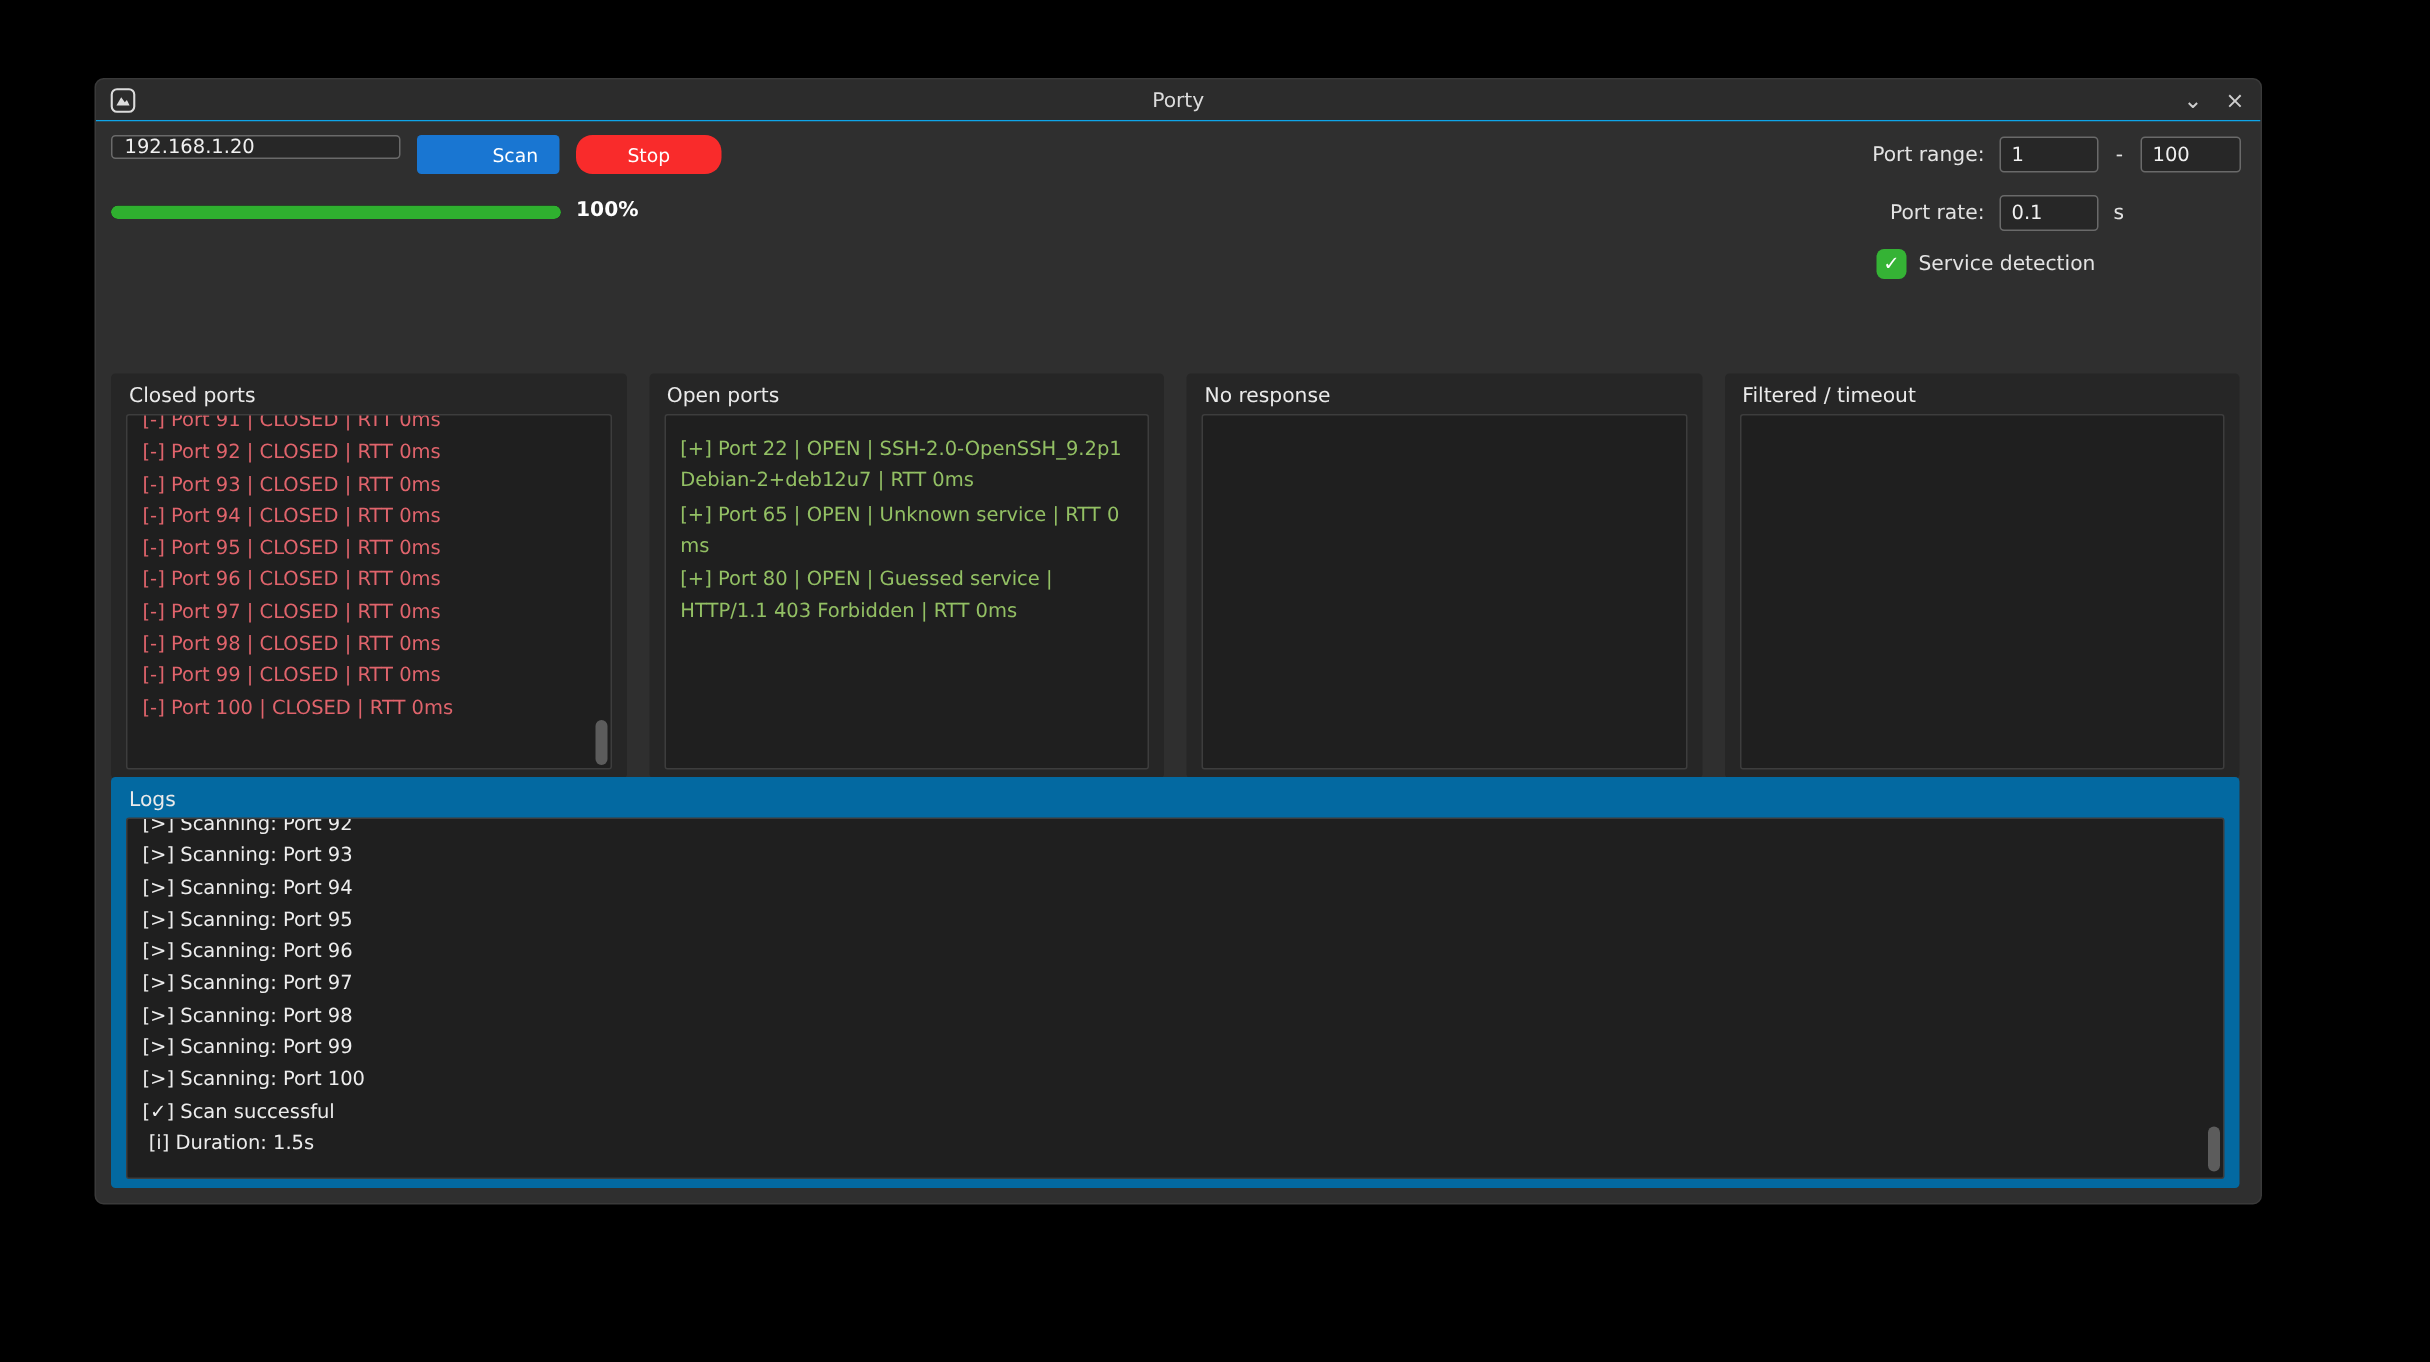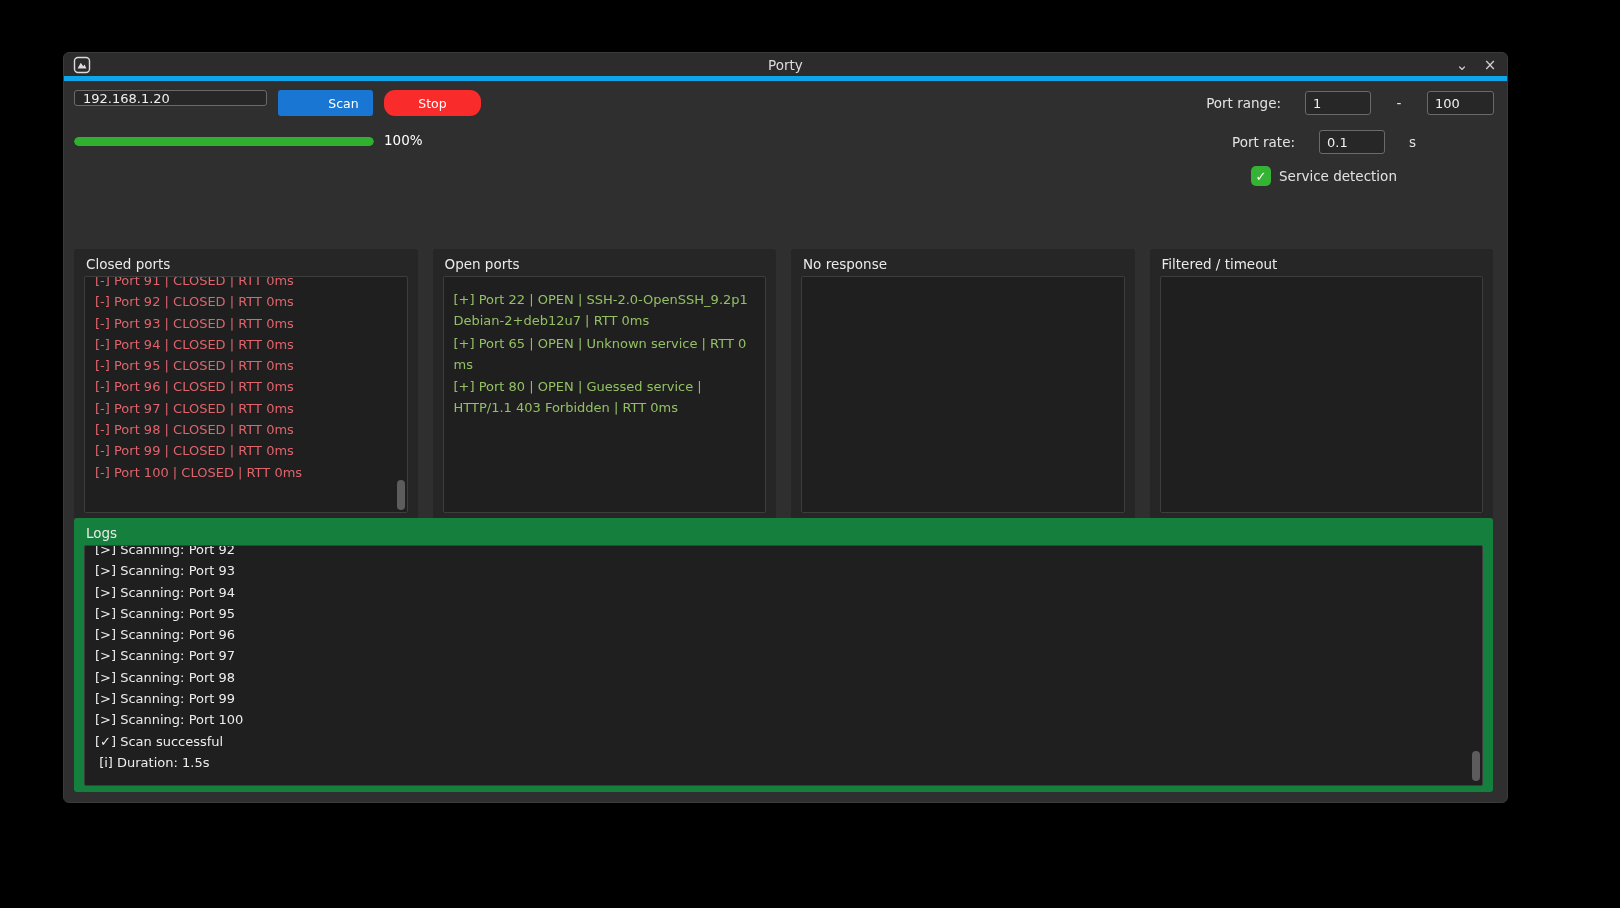--- a/index.html
+++ b/index.html
@@ -4,52 +4,52 @@
 <style>
   * { margin:0; padding:0; box-sizing:border-box; }
   html,body { width:1620px; height:908px; background:#000; overflow:hidden;
               font-family:"DejaVu Sans","Liberation Sans",sans-serif; }
 
   .window { position:absolute; left:63px; top:52px; width:1445px; height:751px;
             background:#2f2f2f; border:1px solid #3a3a3a; border-radius:6px; }
 
   
   .titlebar { position:absolute; left:0; top:0; right:0; height:28px; background:#2c2c2c;
-              border-bottom:5px solid #0ea5e9; border-radius:6px 6px 0 0;
+              border-bottom:1px solid #0ea5e9; border-radius:6px 6px 0 0;
               display:flex; align-items:center; padding:0 9px; }
   .app-icon { width:18px; height:18px; display:flex; align-items:center; }
   .win-title { position:absolute; left:0; right:0; text-align:center; color:#dcdcdc;
                font-size:13.5px; pointer-events:none; }
   .tb-buttons { margin-left:auto; display:flex; gap:12px; align-items:center; z-index:2; }
   .tb-btn { color:#cfcfcf; font-size:15px; width:16px; text-align:center; line-height:16px; cursor:default; }
 
   
   .tb-input { position:absolute; background:#272727; border:1px solid #6a6a6a; border-radius:3px;
               color:#f0f0f0; font-size:13px; padding:0 8px; font-family:inherit; outline:none; }
   .ip-input   { left:10px;  top:37px; width:193px; height:16px; }
   .scan-btn { position:absolute; left:214px; top:37px; width:95px; height:26px;
               background:#1976d2; color:#fff; border:none; border-radius:3px; font-size:12.5px;
               font-family:inherit; cursor:pointer;padding-left:36px; }
   .stop-btn { position:absolute; left:320px; top:37px; width:97px; height:26px;
               background:#f92b2b; color:#fff; border:none; border-radius:11px; font-size:12.5px;
               font-family:inherit; cursor:pointer; }
 
-  .row { position:absolute; display:flex; align-items:center; gap:24px; color:#e3e3e3; font-size:13.5px; }
+  .row { position:absolute; display:flex; align-items:center; gap:10px; color:#e3e3e3; font-size:13.5px; }
   .port-range-row { right:13px; top:37px; height:26px; }
   .scan-rate-row  { right:13px; top:76px; height:26px; }
   .small-input { width:66px; height:24px; background:#272727; border:1px solid #6a6a6a; border-radius:3px;
                  color:#f0f0f0; font-size:13px; padding:0 7px; font-family:inherit; outline:none; }
   .small-input.to { width:67px; }
   .dash { width:8px; text-align:center; }
   .unit { width:85px; text-align:left; }
 
   .progress-track { position:absolute; left:10px; top:84px; width:300px; height:9px;
                     background:#1d1d1d; border-radius:5px; overflow:hidden; }
   .progress-fill { height:100%; background:#2fb02f; border-radius:5px; }
-  .progress-label { position:absolute; left:320px; top:79px; color:#fff; font-size:13.5px; font-weight:400; }
+  .progress-label { position:absolute; left:320px; top:79px; color:#fff; font-size:13.5px; font-weight:700; }
 
   .service-row { left:1187px; top:113px; gap:8px; }
   .checkbox { width:20px; height:20px; background:#35b335; border-radius:5px; display:flex;
               align-items:center; justify-content:center; color:#fff; font-size:13px; cursor:pointer; }
 
   
   .panels { position:absolute; left:10px; right:14px; top:176px; height:270px;
             display:grid; grid-template-columns:repeat(4,1fr); gap:15px;margin-top:20px; }
   .panel { position:relative; background:#262626; border-radius:3px; }
   .panel-title { padding:7px 12px; font-size:13.5px; color:#eaeaea; }
@@ -61,21 +61,21 @@
   .closed-list .list-item { color:#e0646c; }
   .open-list .list-item   { color:#93c064; margin-bottom:1px; }
   .log-list .list-item    { color:#ededed; }
 
   .vthumb { position:absolute; right:2px; width:8px; height:30px; background:#5c5c5c; border-radius:4px; }
   .thumb-closed { bottom:2px; }
   .thumb-logs { bottom:4px; }
 
   
   .logs-panel { position:absolute; left:10px; right:14px; top:465px; height:274px;
-                background:#15803d; border-radius:3px; }
+                background:#0369a1; border-radius:3px; }
 </style>
 </head>
 <body>
 
 <div class="window">
 
   <div class="titlebar">
     <div class="app-icon">
       <svg width="18" height="18" viewBox="0 0 18 18">
         <rect x="1.5" y="1.5" width="15" height="15" rx="3.5" fill="none" stroke="#dcdcdc" stroke-width="1.4"></rect>

